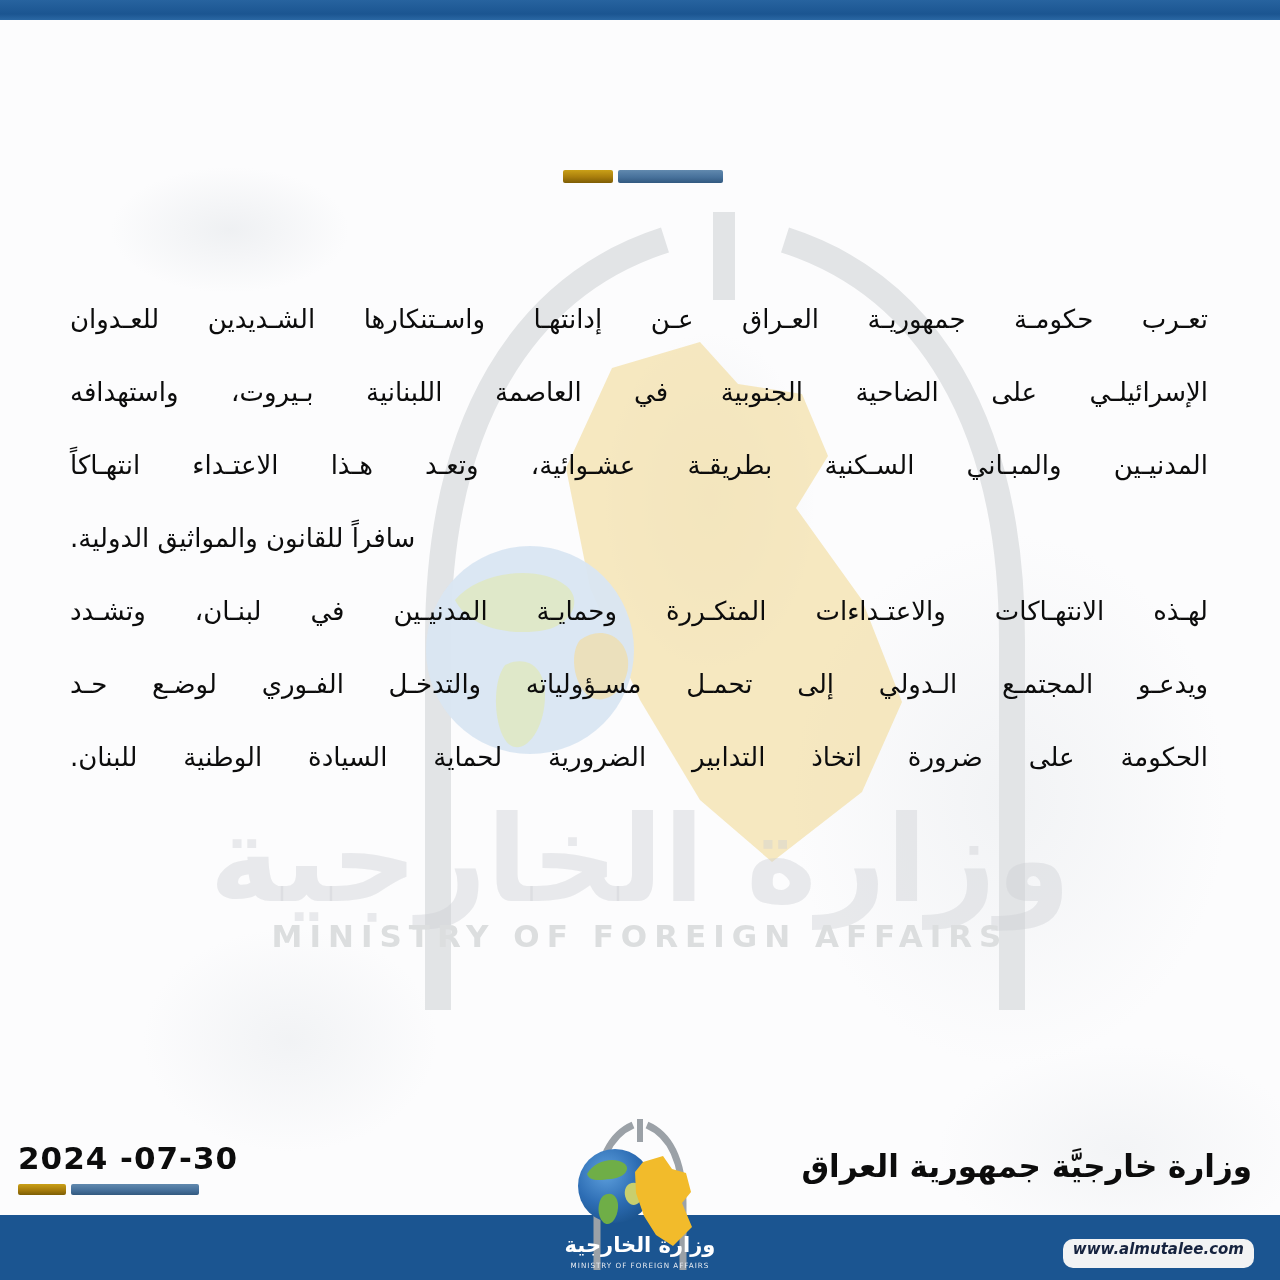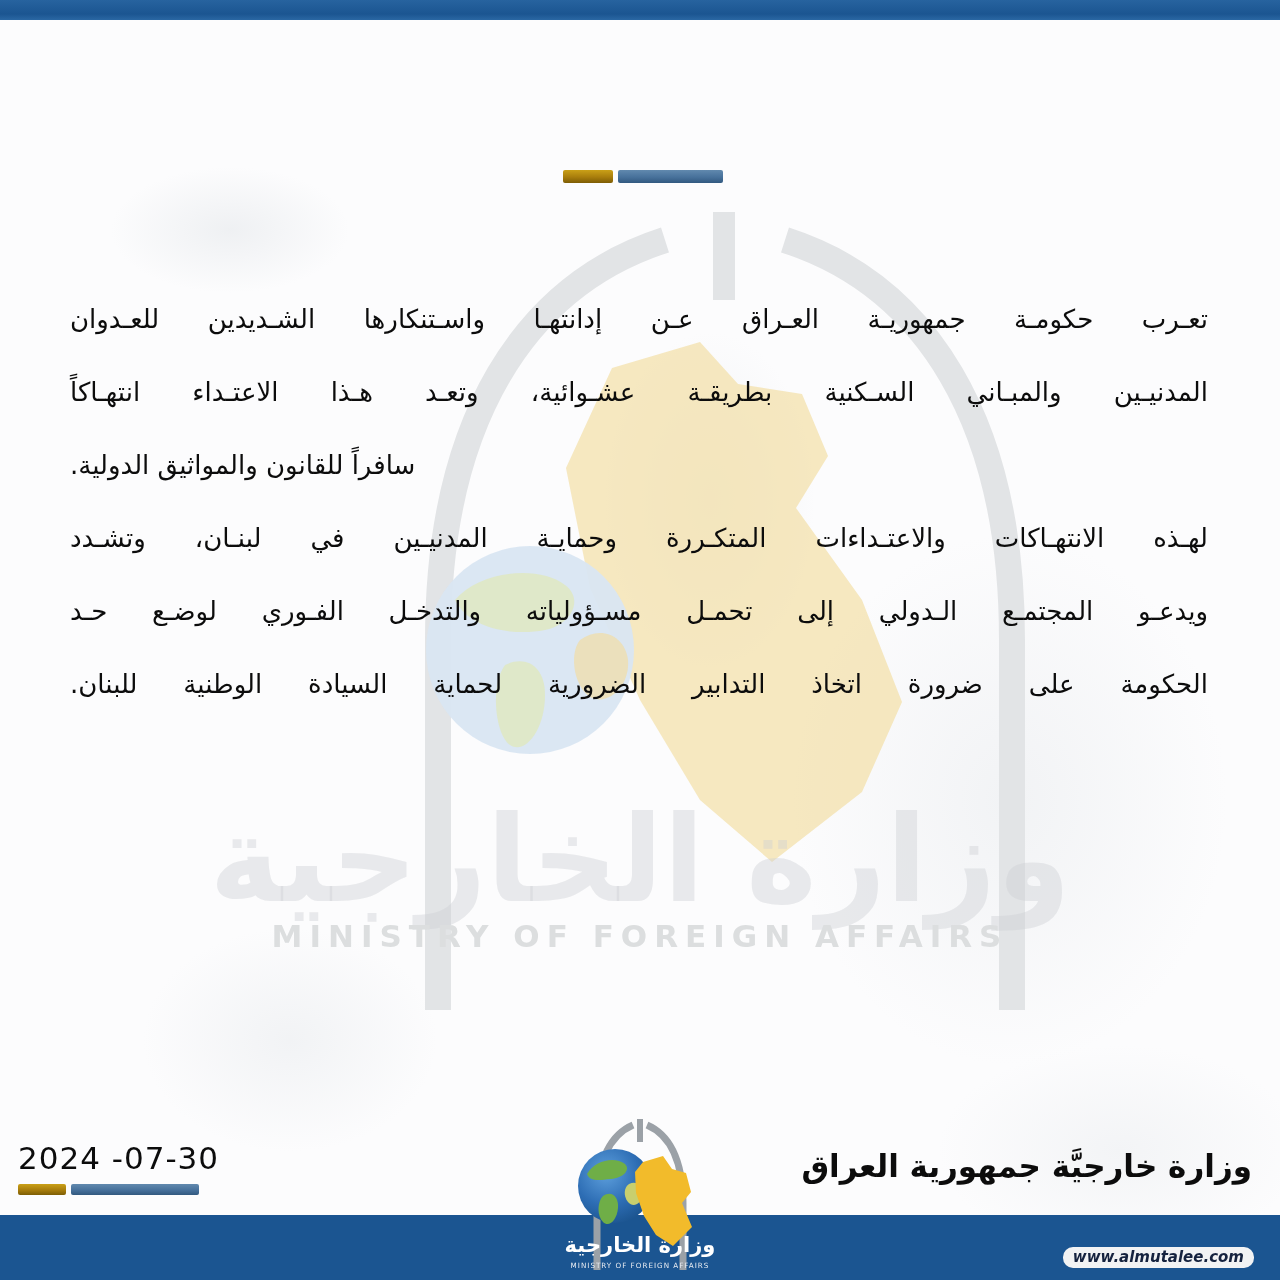--- a/index.html
+++ b/index.html
@@ -59,34 +59,34 @@
   
   .body-text{
     position:absolute;left:70px;top:283px;width:1138px;z-index:3;
     direction:rtl;color:#0c0c0c;font-weight:normal;font-size:26px;
   }
   .line{height:73px;line-height:73px;white-space:nowrap;}
   .line.just{text-align:justify;text-align-last:justify;white-space:normal;}
   .line.center{text-align:left;}
   
   .footer-date{position:absolute;left:18px;top:1140px;z-index:5;}
-  .date-value{font-size:31px;font-weight:normal;color:#0c0c0c;direction:ltr;letter-spacing:1px;}
+  .date-value{font-size:31px;font-weight:bold;color:#0c0c0c;direction:ltr;letter-spacing:1px;}
   .date-divider{position:static;margin-top:8px;}
   .date-divider .seg-gold{width:48px;height:11px;}
   .date-divider .seg-blue{width:128px;height:11px;}
   .footer-ministry{
     position:absolute;right:28px;top:1148px;z-index:5;
     direction:rtl;font-size:31px;font-weight:bold;color:#0c0c0c;margin-left:48px;
   }
   .footer-logo{
     position:absolute;left:50%;margin-left:-95px;top:1112px;z-index:6;
   }
   .site-pill{
     position:absolute;right:26px;bottom:12px;z-index:7;
-    background:#f2f3f4;border-radius:10px;padding:1px 10px 2px 10px;
+    background:#f2f3f4;border-radius:10px;padding:1px 10px 10px 10px;
     font-size:15px;font-weight:bold;font-style:italic;color:#16233f;
     font-family:"DejaVu Sans",sans-serif;
   }
 </style>
 </head>
 <body>
 
 <div class="page">
 
   <div class="top-bar"></div>
@@ -109,20 +109,21 @@
     <div class="wm-english">MINISTRY OF FOREIGN AFFAIRS</div>
   </div>
 
   <div class="divider title-divider">
     <span class="seg-gold"></span>
     <span class="seg-blue"></span>
   </div>
 
   <div class="body-text">
     <div class="line just">تعـرب حكومـة جمهوريـة العـراق عـن إدانتهـا واسـتنكارها الشـديدين للعـدوان</div>
+    <div class="line just">الإسرائيلـي على الضاحية الجنوبية في العاصمة اللبنانية بـيروت، واستهدافه</div>
     <div class="line just">المدنيـين والمبـاني السـكنية بطريقـة عشـوائية، وتعـد هـذا الاعتـداء انتهـاكاً</div>
     <div class="line center">سافراً للقانون والمواثيق الدولية.</div>
     <div class="line just">لهـذه الانتهـاكات والاعتـداءات المتكـررة وحمايـة المدنيـين في لبنـان، وتشـدد</div>
     <div class="line just">ويدعـو المجتمـع الـدولي إلى تحمـل مسـؤولياته والتدخـل الفـوري لوضـع حـد</div>
     <div class="line just">الحكومة على ضرورة اتخاذ التدابير الضرورية لحماية السيادة الوطنية للبنان.</div>
   </div>
 
   <div class="footer-date">
     <div class="date-value">2024 -07-30</div>
     <div class="divider date-divider">

